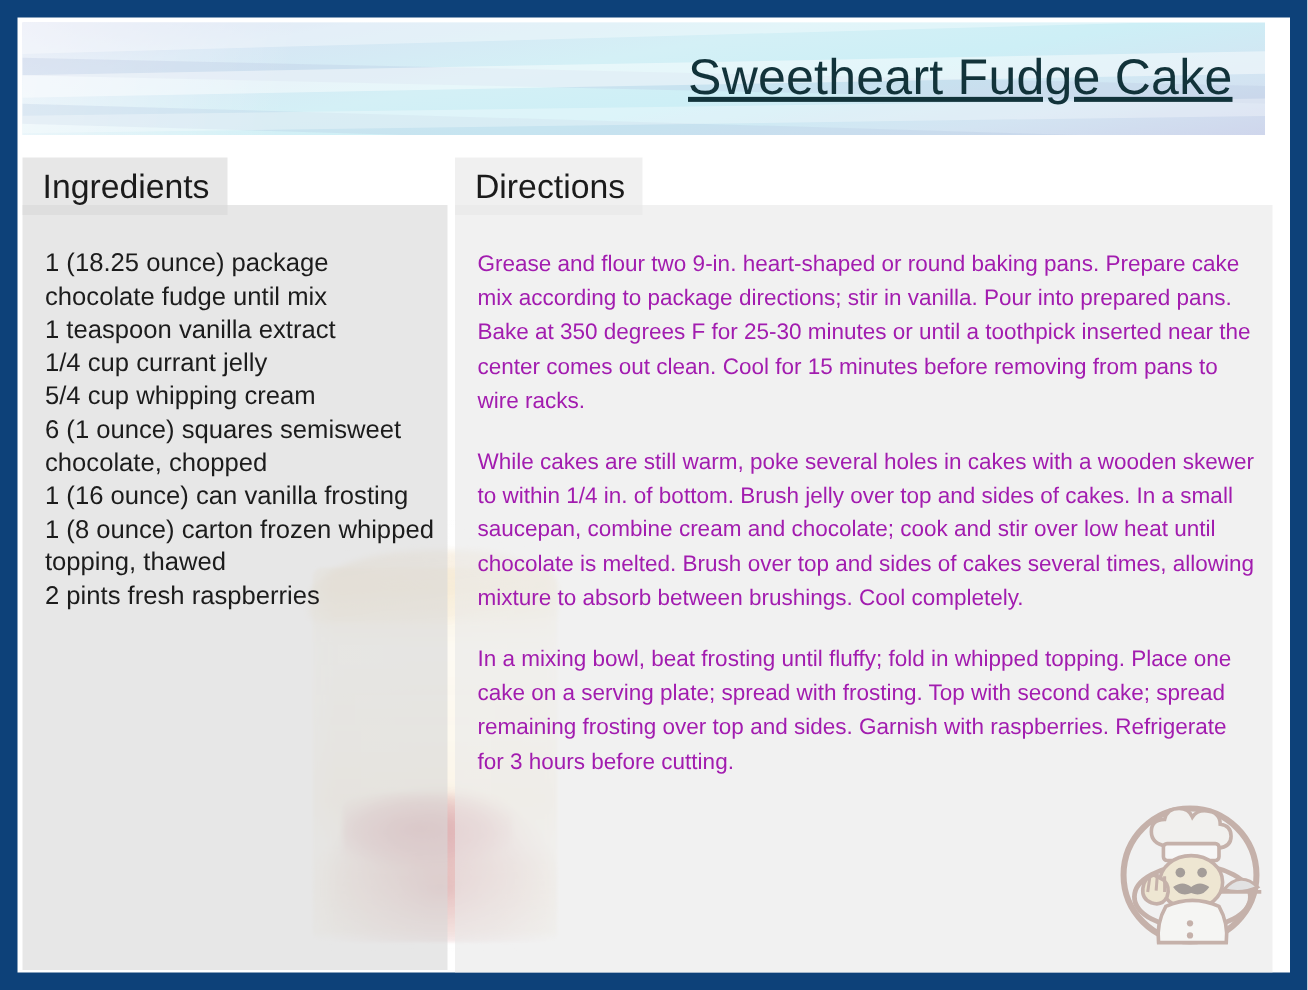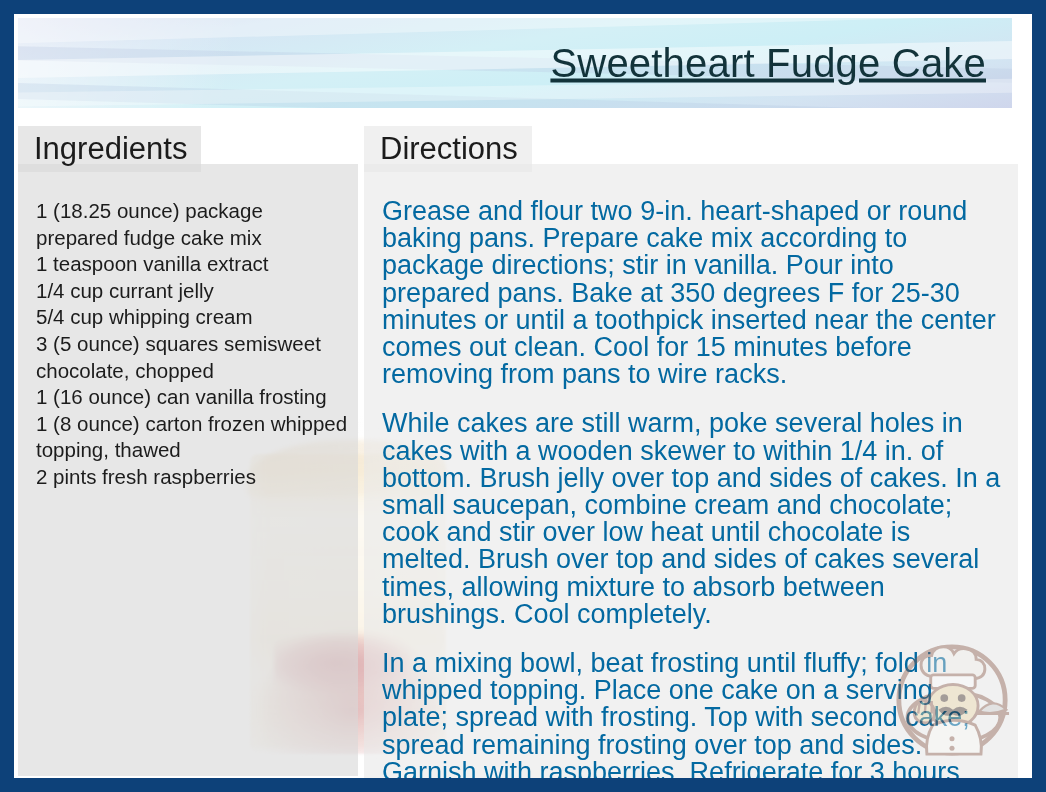--- a/index.html
+++ b/index.html
@@ -144,44 +144,44 @@
 
   .tab {
     position: absolute;
     top: -38px;
     left: 0;
     height: 46px;
     padding: 0 14px 0 16px;
     display: flex;
     align-items: center;
     background: rgba(216,216,216,0.62);
-    font-size: 31px;
+    font-size: 27px;
     color: #1b1b1b;
     z-index: 2;
     white-space: nowrap;
   }
   .tab-directions { background: rgba(231,231,231,0.62); }
 
   .col-inner {
     position: relative;
     z-index: 3;
     padding: 34px 12px 0 18px;
   }
 
   .ing-line {
     font-size: 20.5px;
     line-height: 26.6px;
     color: #1c1c1c;
     white-space: nowrap;
   }
 
   .dir-para {
-    font-size: 27px;
+    font-size: 18px;
     line-height: 27.2px;
-    color: #0369a1;
+    color: #a21caf;
     margin: 0 0 22px 0;
     max-width: 630px;
   }
   .dir-para:last-child { margin-bottom: 0; }
 
   
   .chef-logo {
     position: absolute;
     right: 22px;
     bottom: 20px;
@@ -212,25 +212,25 @@
     <div class="cake-crust"></div>
     <div class="cake-jam"></div>
     <div class="cake-fade"></div>
   </div>
 
   <div class="col col-ingredients">
     <div class="panel panel-ingredients"></div>
     <div class="tab tab-ingredients">Ingredients</div>
     <div class="col-inner">
       <div class="ing-line">1 (18.25 ounce) package</div>
-      <div class="ing-line">prepared fudge cake mix</div>
+      <div class="ing-line">chocolate fudge until mix</div>
       <div class="ing-line">1 teaspoon vanilla extract</div>
       <div class="ing-line">1/4 cup currant jelly</div>
       <div class="ing-line">5/4 cup whipping cream</div>
-      <div class="ing-line">3 (5 ounce) squares semisweet</div>
+      <div class="ing-line">6 (1 ounce) squares semisweet</div>
       <div class="ing-line">chocolate, chopped</div>
       <div class="ing-line">1 (16 ounce) can vanilla frosting</div>
       <div class="ing-line">1 (8 ounce) carton frozen whipped</div>
       <div class="ing-line">topping, thawed</div>
       <div class="ing-line">2 pints fresh raspberries</div>
     </div>
   </div>
 
   <div class="col col-directions">
     <div class="panel panel-directions"></div>

